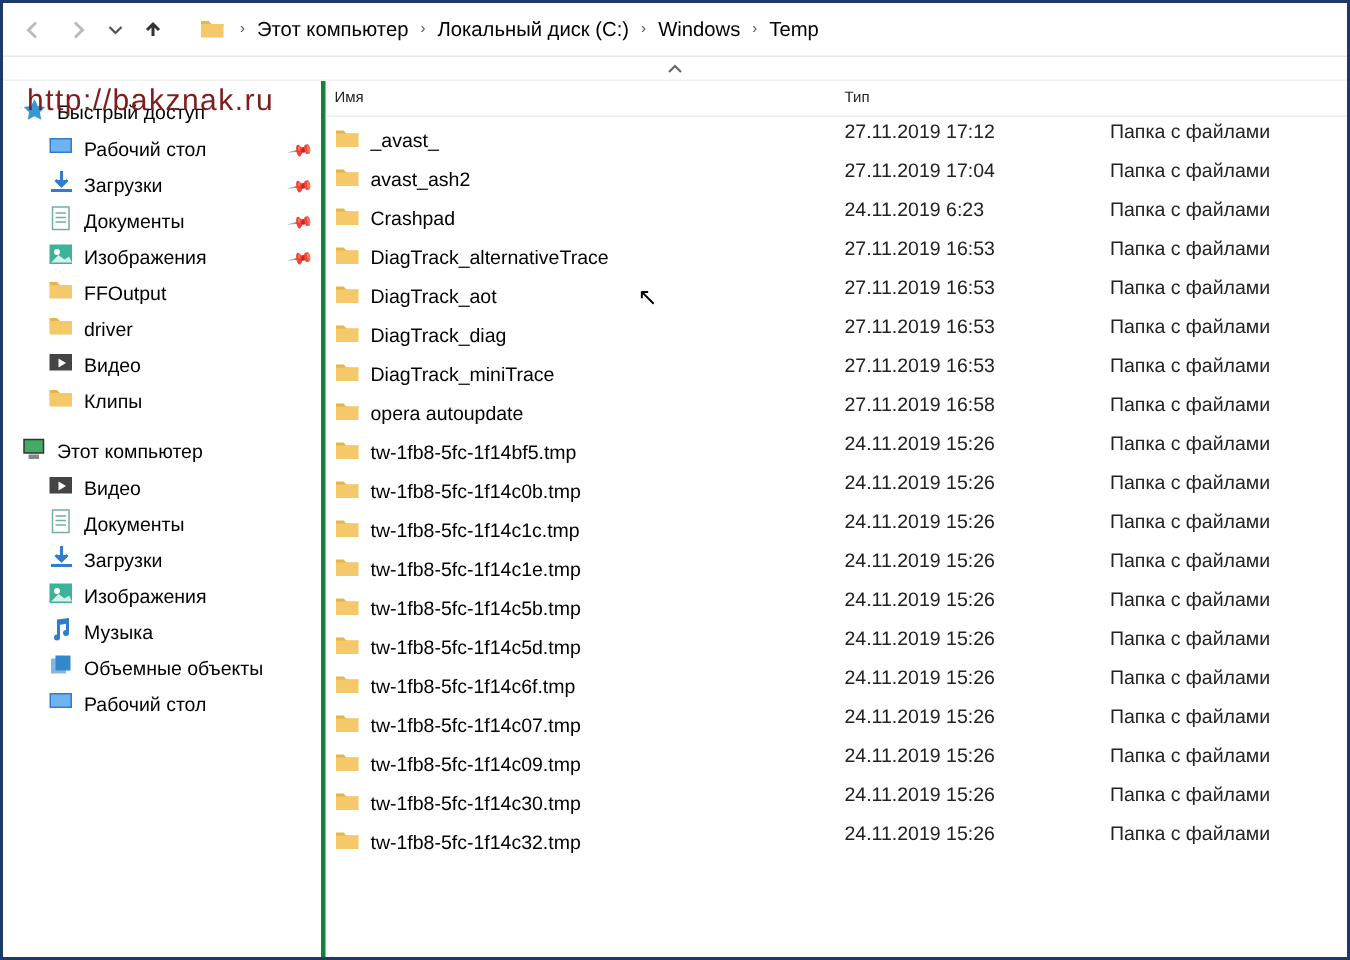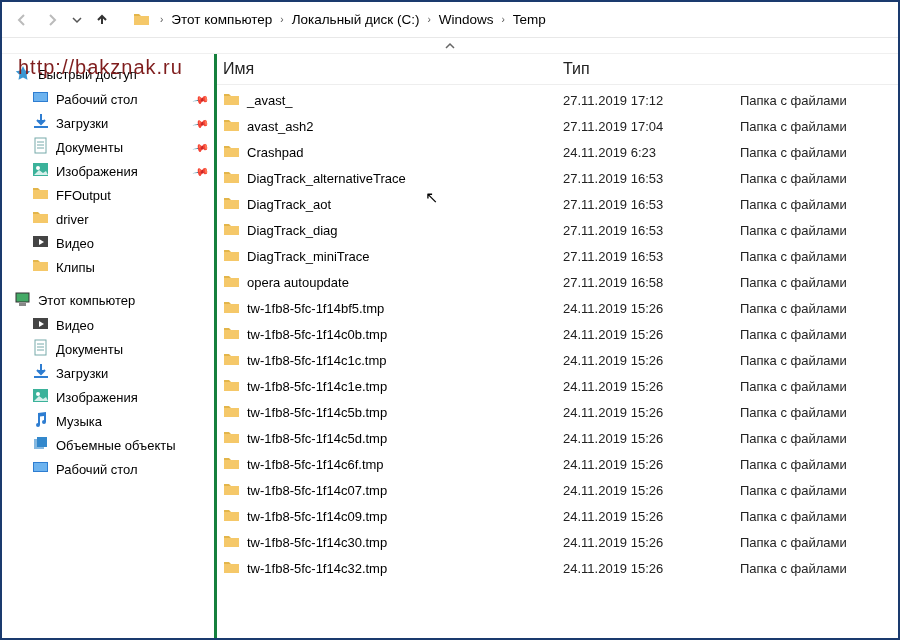--- a/index.html
+++ b/index.html
@@ -78,34 +78,34 @@
   }
   .ico { width:18px; height:18px; display:flex; align-items:center; justify-content:center; flex:0 0 18px;}
   
   .content {
     flex: 1;
     display:flex; flex-direction:column;
     overflow:hidden;
   }
   .col-headers {
     display:flex;
-    font-size: 16px;
+    font-size: 10px;
     color:#222;
     padding: 6px 0 6px 6px;
     border-bottom: 1px solid #eee;
   }
   .ch-name  { width: 340px; cursor:pointer;}
   .ch-date  { width: 165px; cursor:pointer;}
   .ch-type  { flex:1; cursor:pointer;}
   .filelist {
     flex:1; overflow-y:auto;
     padding: 2px 0 2px 6px;
   }
   .row {
-    display:flex; align-items:center;
+    display:flex; 
     height: 26px;
     cursor:pointer;
   }
   .cell-name { width:340px; display:flex; align-items:center; gap:6px; white-space:nowrap; overflow:hidden;}
   .cell-date { width:165px; color:#222;}
   .cell-type { flex:1; color:#222;margin-left:12px;}
   .watermark {
     position:absolute; top:56px; left:18px;
     color:#7f1d1d; font-size:20px; letter-spacing:1px;
     pointer-events:none;

